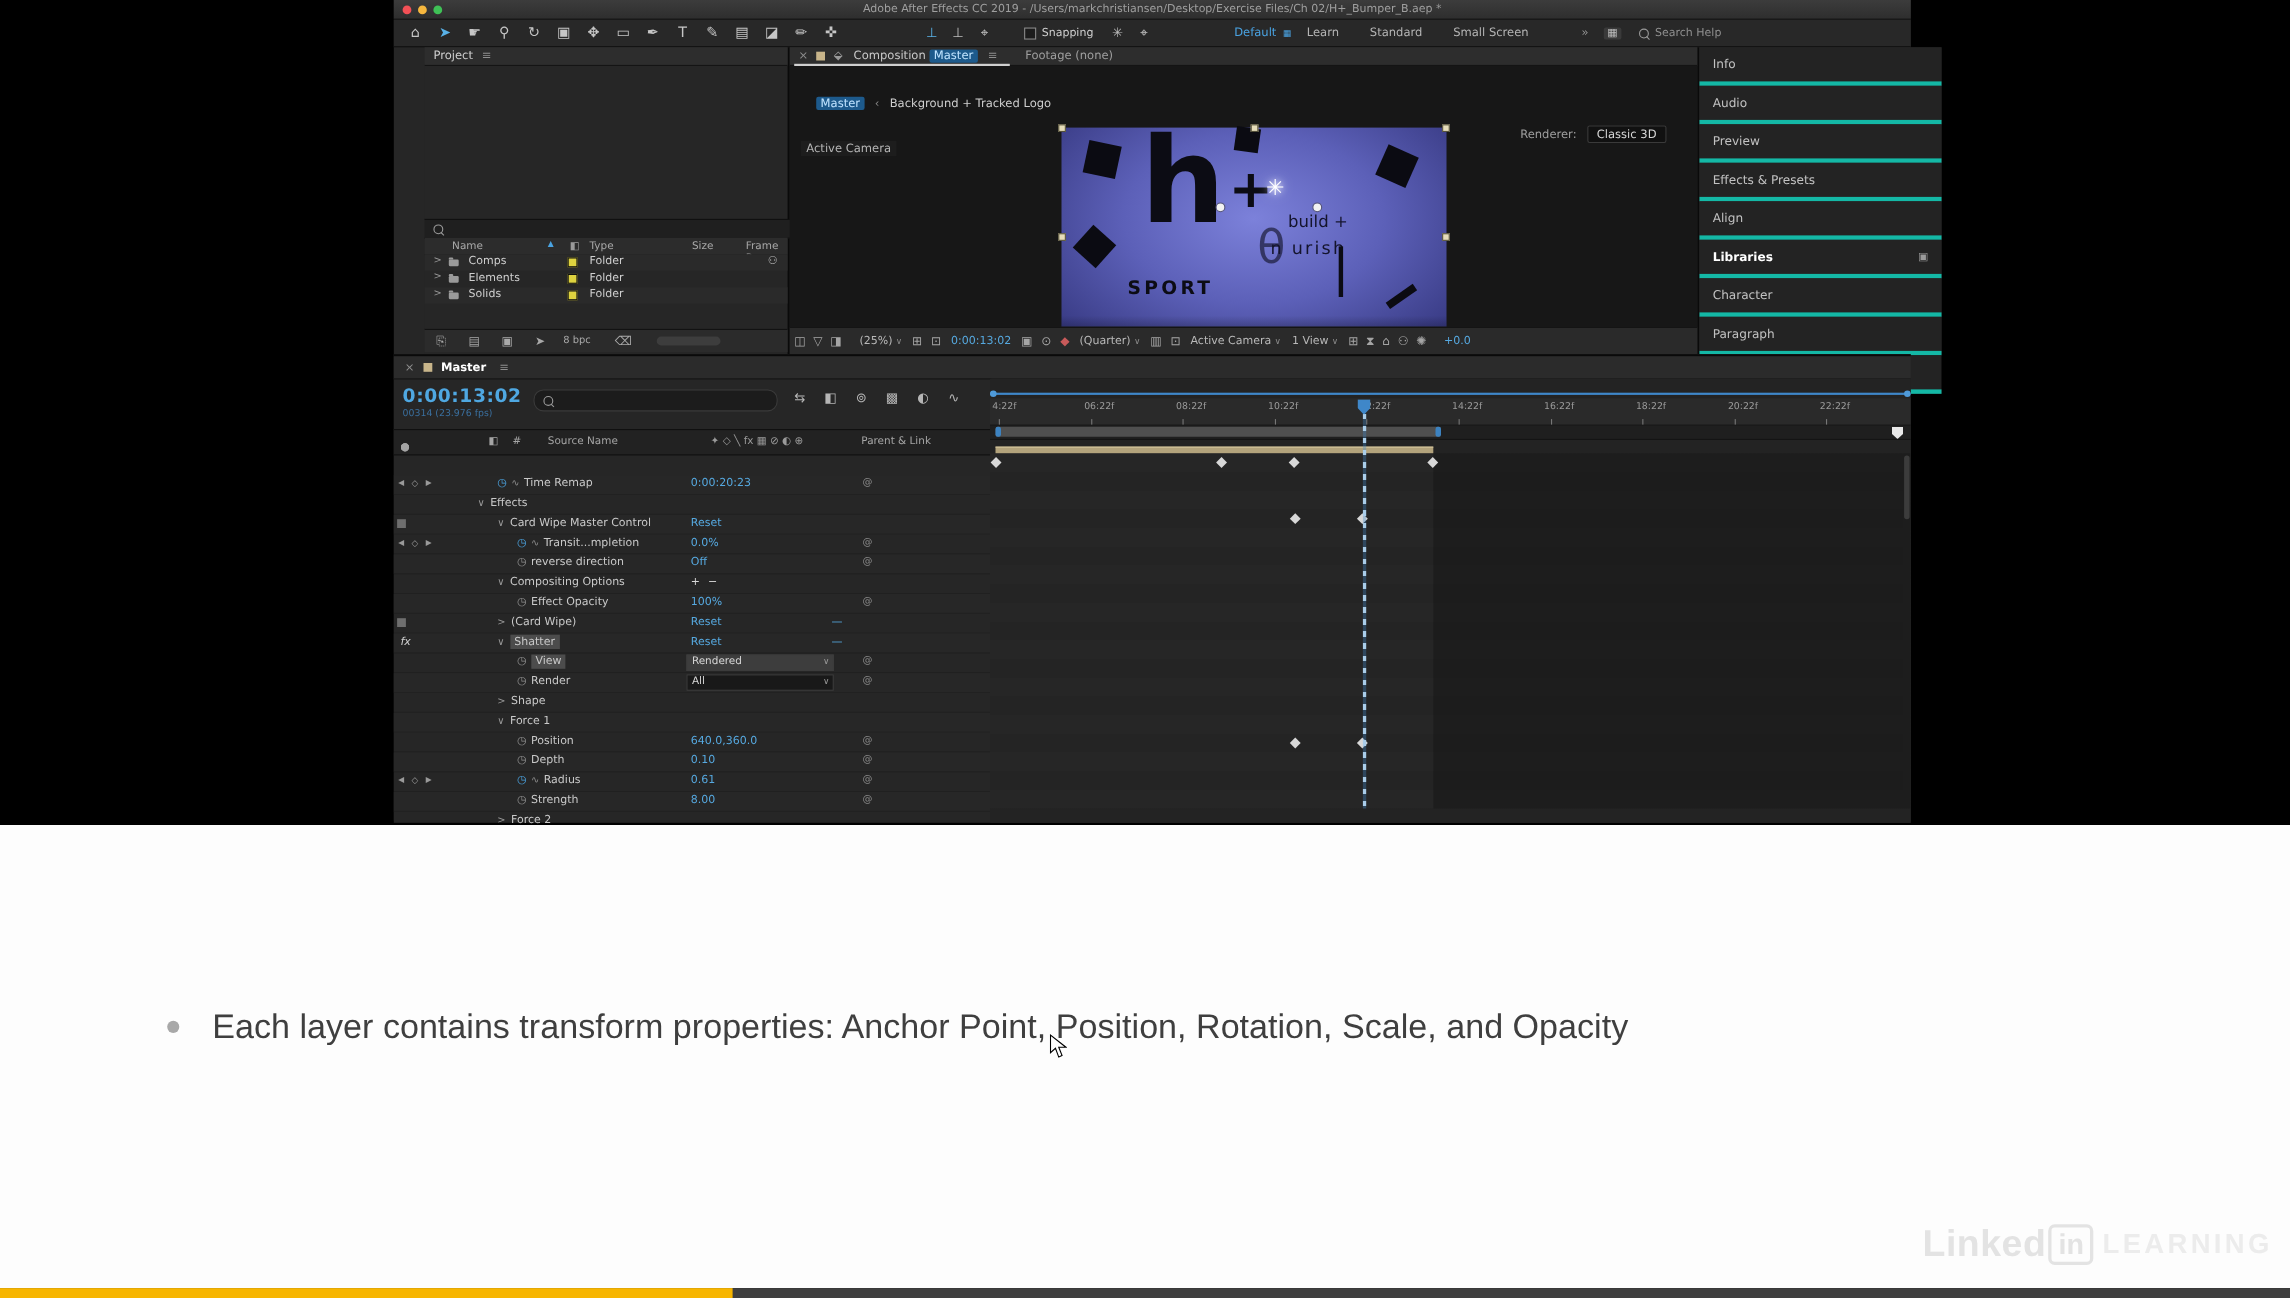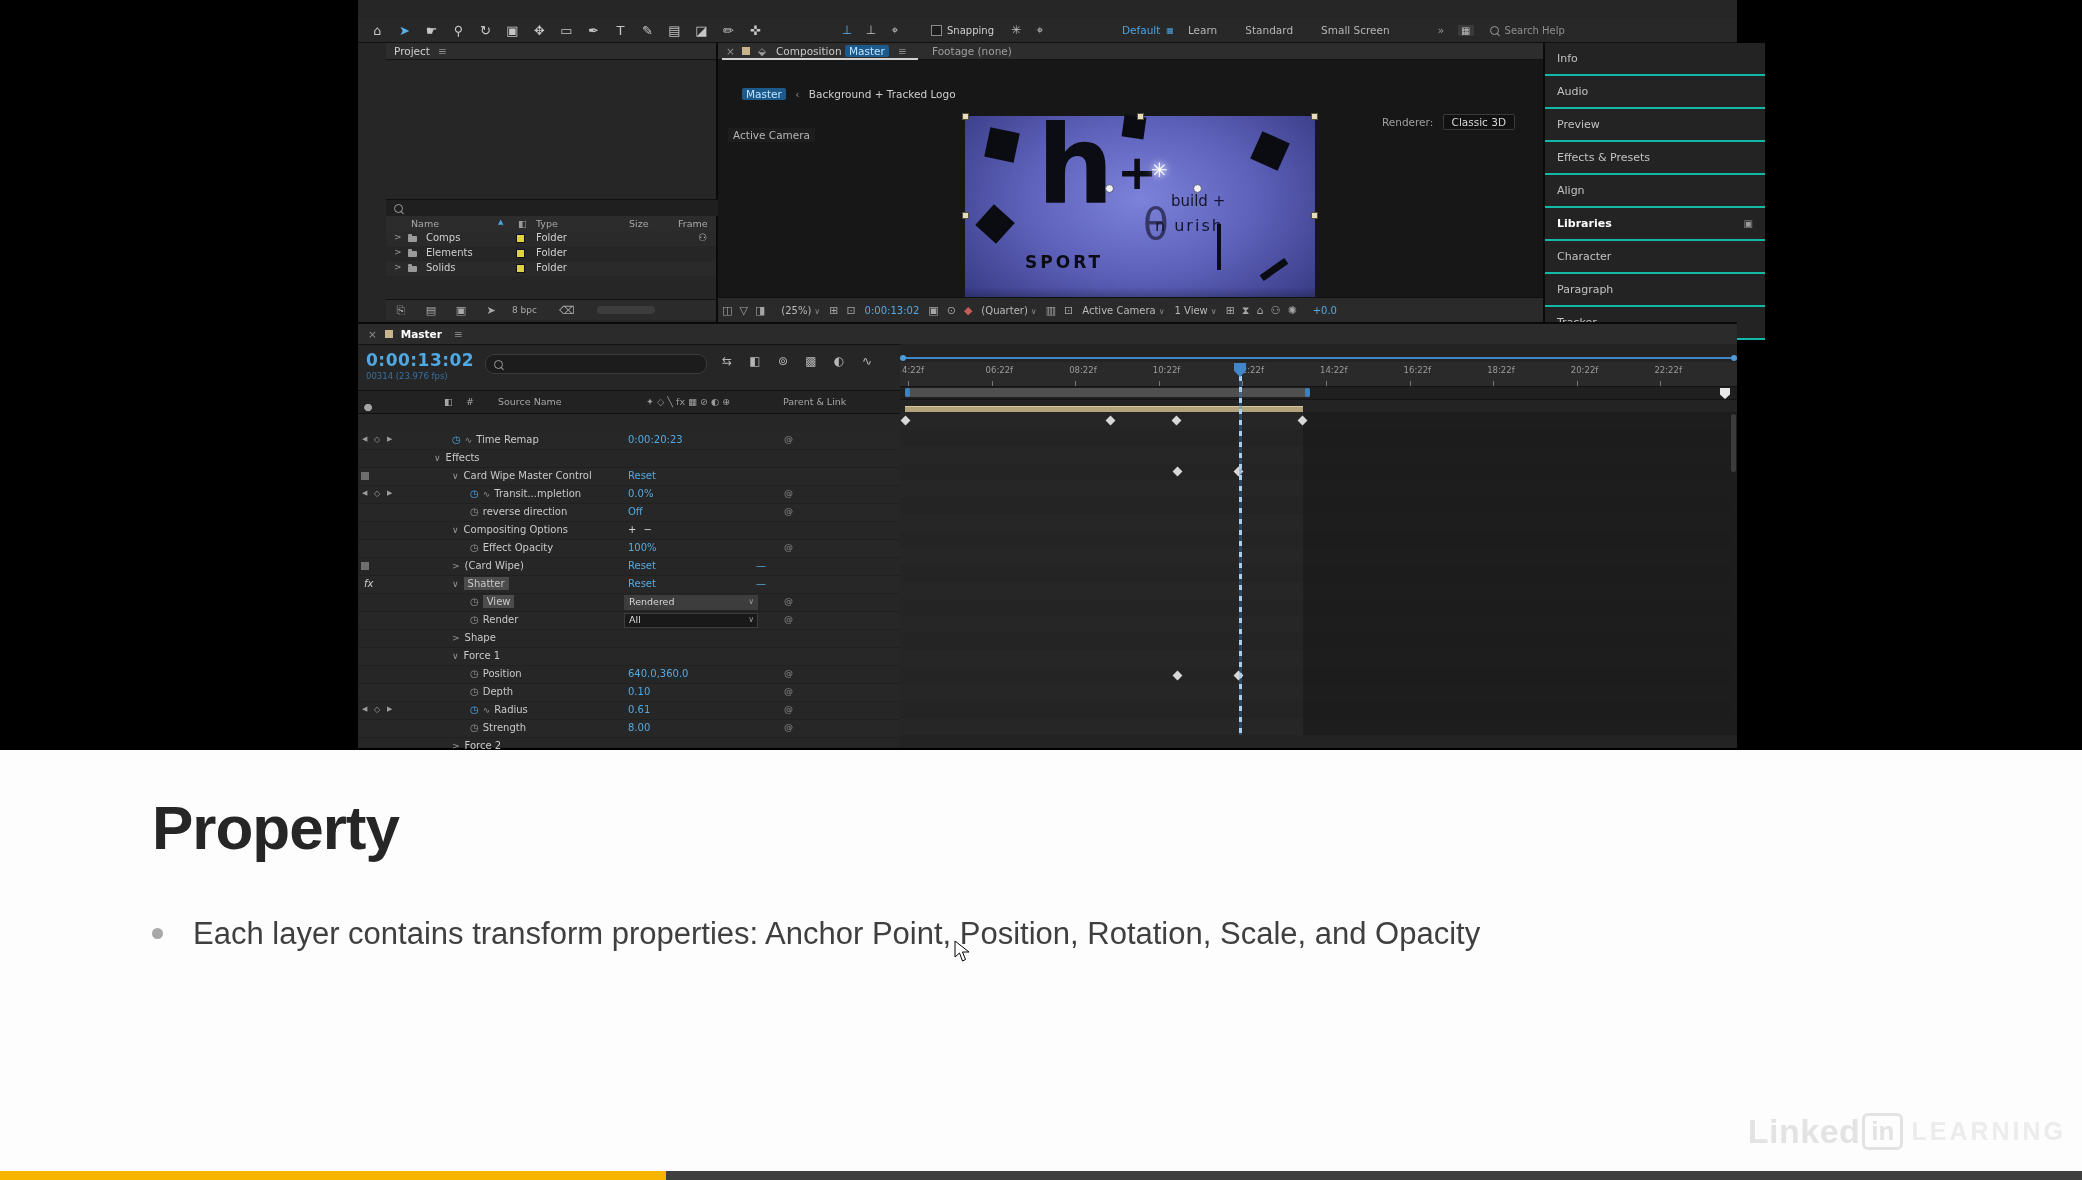--- a/index.html
+++ b/index.html
@@ -65,21 +65,21 @@
   .art-theta{position:absolute;left:178px;top:84px;font-size:42px;color:rgba(12,12,30,.6);}
   .art-bar{position:absolute;left:252px;top:108px;width:4px;height:46px;background:#0c0c14;}
   .ctrl-dot{position:absolute;width:7px;height:7px;border-radius:50%;background:#f2f2f2;border:1px solid #55557a;}
   .comp-foot{position:absolute;left:0;bottom:0;width:100%;height:24px;background:#2a2a2a;border-top:1px solid #101010;display:flex;align-items:center;font-size:10px;color:#b9b9b9;white-space:nowrap;}
   .cf{margin:0 5px;}
   .cf.blue{color:#56a9e0;}
   .cf.ico{color:#a5a5a5;font-size:11px;margin:0 4px;}
   .cf .chev{color:#8a8a8a;margin-left:3px;font-size:8px;}
 
   
-  .dock-item{height:31px;border-bottom:2px solid #14b8a6;display:flex;align-items:center;padding-left:12px;color:#c2c2c2;font-size:11px;background:#232323;position:relative;}
+  .dock-item{height:31px;border-bottom:4px solid #14b8a6;display:flex;align-items:center;padding-left:12px;color:#c2c2c2;font-size:11px;background:#232323;position:relative;}
   .dock-item.active{color:#fff;font-weight:bold;}
   .dock-item .d-ico{position:absolute;right:12px;color:#9a9a9a;font-size:10px;}
 
   
   .timeline{position:absolute;left:0;top:322px;width:100%;height:424px;background:#262626;border-top:2px solid #0a0a0a;}
   .tl-tabrow{position:absolute;left:0;top:0;width:100%;height:20px;background:#2b2b2b;border-bottom:1px solid #121212;display:flex;align-items:center;color:#cdcdcd;}
   .tl-left{position:absolute;left:0;top:20px;width:542px;height:404px;border-right:1px solid #0e0e0e;}
   .tl-timecode{position:absolute;left:8px;top:6px;font-size:17px;font-weight:bold;color:#4fa8e2;letter-spacing:.5px;}
   .tl-frameinfo{position:absolute;left:8px;top:27px;font-size:8.5px;color:#3a6f9e;}
   .tl-search{position:absolute;left:127px;top:10px;width:212px;height:18px;background:#1c1c1c;border:1px solid #3a3a3a;border-radius:9px;display:flex;align-items:center;padding-left:8px;gap:4px;}
@@ -140,20 +140,28 @@
   .br-learning{font-size:25px;letter-spacing:3px;color:#ececec;}
 
   .progress{position:absolute;left:0;top:1171px;width:100%;height:9px;background:#3f3f3f;}
   .progress .fill{height:100%;background:#f7b500;}
 </style>
 </head>
 <body>
 
 <div class="ae-window">
 
+  <div class="titlebar">
+    <div class="tl-dots">
+      <span class="tl-dot" style="background:#f25056"></span>
+      <span class="tl-dot" style="background:#f6b73e"></span>
+      <span class="tl-dot" style="background:#3fc156"></span>
+    </div>
+    <span class="title">Adobe After Effects CC 2019 - /Users/markchristiansen/Desktop/Exercise Files/Ch 02/H+_Bumper_B.aep *</span>
+  </div>
 
   <div class="toolbar">
     <div id="tool-icons" style="display:flex;margin-left:6px;">
         <span class="tool">⌂</span>
         <span class="tool active">➤</span>
         <span class="tool">☛</span>
         <span class="tool">⚲</span>
         <span class="tool">↻</span>
         <span class="tool">▣</span>
         <span class="tool">✥</span>
@@ -522,21 +530,20 @@
         </div>
     </div>
 
     <svg class="cursor" width="16" height="22">
       <polygon points="1,1 1,17 5.5,13 8.5,21 11.5,19.5 8.5,12 15,12" fill="#ffffff" stroke="#000000" stroke-width="1"></polygon>
     </svg>
   </div>
 </div>
 
 <div class="slide">
-  <div class="slide-title">Property</div>
   <div class="bullets" id="bullets">
       <div class="bullet">
         <span class="dot"></span>
         <span>Each layer contains transform properties: Anchor Point, Position, Rotation, Scale, and Opacity</span>
       </div>
     </div>
   <div class="branding">
     <span class="br-linked">Linked</span>
     <span class="br-in">in</span>
     <span class="br-learning">LEARNING</span>

